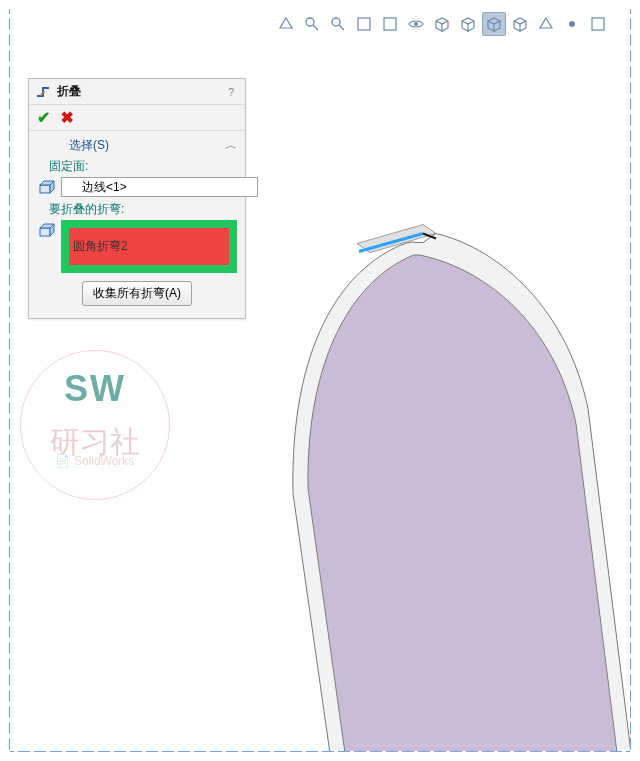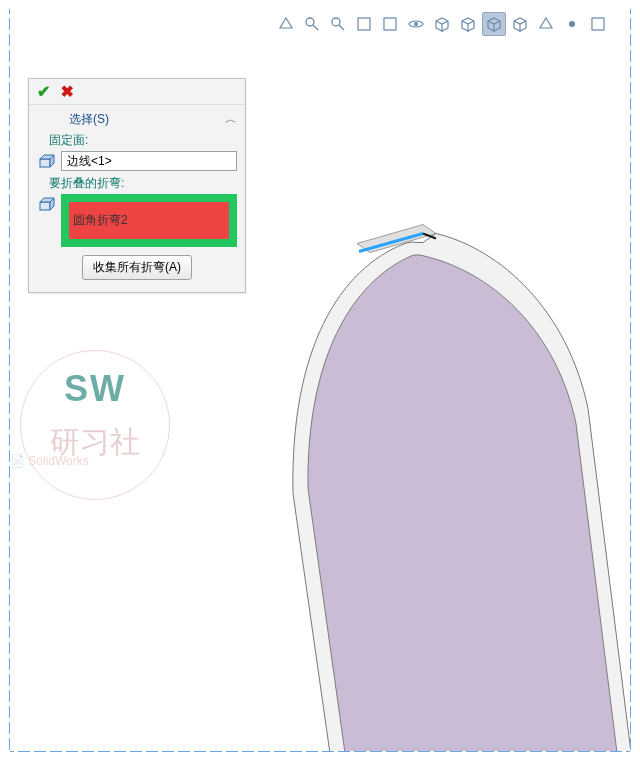--- a/index.html
+++ b/index.html
@@ -118,21 +118,21 @@
     position: absolute; top: 28px; width: 100%; text-align: center;
     font-size: 36px; font-weight: bold; color: #0f766e;
     letter-spacing: 2px;
     font-family: Arial, sans-serif;
   }
   .watermark .ch {
     position: absolute; top: 82px; width: 100%; text-align: center;
     font-size: 30px; color: #d9aeae; font-weight: 400;
   }
   .watermark .sub {
-    position: absolute; top: 114px; width: 100%; 
+    position: absolute; top: 114px; width: 100%; text-align: center;
     font-size: 12px; color: #e6b9b9;
   }
 
   
   .pm-panel {
     position: absolute;
     left: 28px; top: 78px;
     width: 218px;
     border: 1px solid #bfbfbf;
     background: #f3f3f3;
@@ -202,21 +202,21 @@
   }
   .pm-field-row .picon {
     width: 20px; height: 20px;
     display:flex; align-items:center; justify-content:center;
     flex-shrink: 0;
   }
   .pm-input {
     flex: 1;
     height: 20px;
     border: 1px solid #9aa0a6;
-    padding: 2px 5px;
+    padding: 2px 20px;
     background: #fff;
     font-size: 12px;
     font-family: inherit;
   }
   .pm-listbox {
     flex: 1;
     min-height: 40px;
     border: 8px solid #22c55e;
     background: #ef4444;
     padding: 10px 4px;
@@ -352,20 +352,30 @@
   <div class="circle"></div>
   <div class="sw">SW</div>
   <div class="ch">研习社</div>
   <div class="sub">
     <span style="color:#e6b9b9;">📄 </span><span>SolidWorks</span>
   </div>
 </div>
 
 <div class="pm-panel">
 
+  <div class="pm-feature-row">
+    <span class="ficon">
+      <svg width="18" height="16" viewBox="0 0 18 16">
+        <path d="M2 12 L8 12 L8 4 L14 4" stroke="#2960a8" stroke-width="2" fill="none"></path>
+        <path d="M6 12 A4 4 0 0 1 10 8" stroke="#d08838" stroke-width="1.5" fill="none"></path>
+      </svg>
+    </span>
+    <span class="fname">折叠</span>
+    <span class="help">?</span>
+  </div>
 
   <div class="pm-okcancel">
     <span class="pm-ok">✔</span>
     <span class="pm-cancel">✖</span>
   </div>
 
   <div class="pm-section">
     <div class="pm-sec-header">
       <span>选择(S)</span>
       <span class="chev">︿</span>

